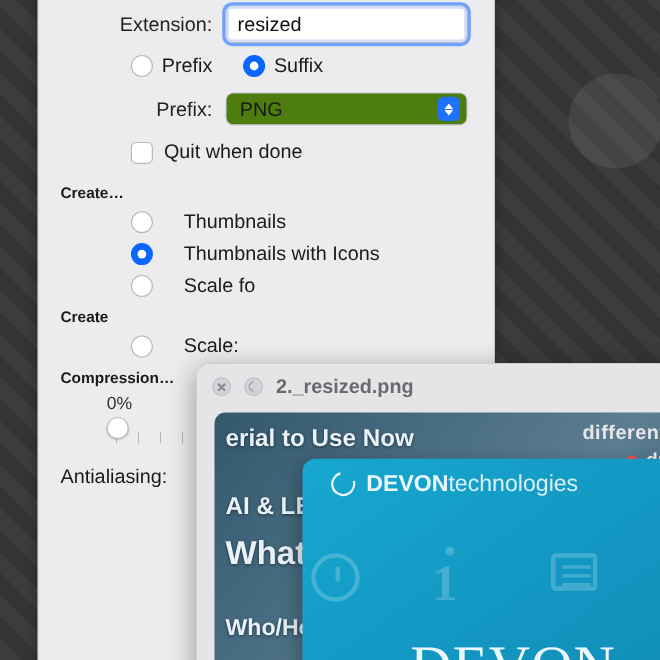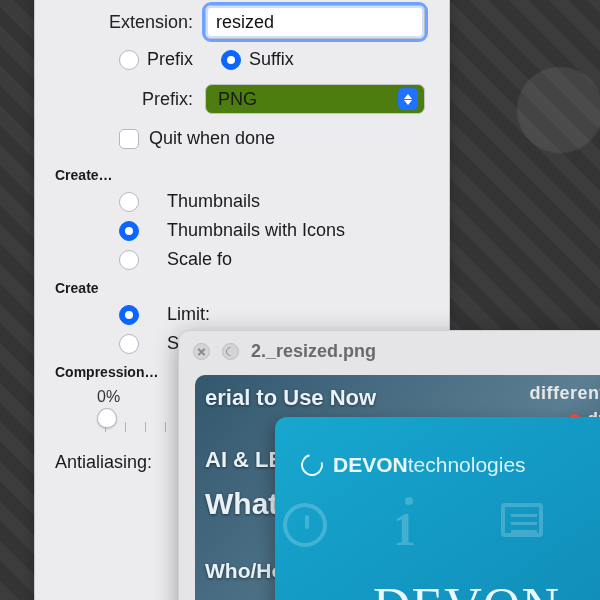--- a/index.html
+++ b/index.html
@@ -72,21 +72,21 @@
   .u1{top:10px;font-size:22px;} .u2{top:72px;font-size:22px;}
   .u3{top:112px;font-size:30px;} .u4{top:184px;font-size:21px;}
   .under .rt{position:absolute; right:14px; top:8px; font-size:18px; color:#e7e7e7; letter-spacing:.5px;}
   .under .drp{position:absolute; right:22px; top:34px; font-size:17px; color:#f2f2f2;}
   .reddot{display:inline-block;width:11px;height:11px;border-radius:50%;background:#ff4b3e;margin-right:8px;vertical-align:middle;}
   .over { position:absolute; left:80px; top:42px; width:420px; height:260px;
     background:linear-gradient(145deg,#17a7cf 0%, #1295c0 55%, #0f87b2 100%);
     border-radius:12px 0 0 0; color:#eaf8fd; box-shadow:-4px 4px 16px rgba(0,0,0,.25);
     overflow:hidden;
   }
-  .over .brand { position:absolute; left:26px; top:36px; font-size:21px; display:flex; align-items:center; gap:10px; font-family:Georgia,serif;}
+  .over .brand { position:absolute; left:26px; top:11px; font-size:21px; display:flex; align-items:center; gap:10px; font-family:Georgia,serif;}
   .over .brand-sub { font-weight:400; opacity:.92;}
   .spiral{width:22px;height:22px;border:2.5px solid #eaf8fd;border-radius:50%;border-top-color:transparent;transform:rotate(30deg);}  
   .over .big { position:absolute; left:98px; top:160px; font-size:52px; font-weight:400; letter-spacing:1px; font-family:Georgia,'Times New Roman',serif;}
   .ghost-ico { position:absolute; top:86px; opacity:.22; }
   .g1{left:8px;width:44px;height:44px;border:4px solid #eaf8fd;border-radius:50%;}
   .g1::after{content:"";position:absolute;left:18px;top:8px;width:4px;height:14px;background:#eaf8fd;border-radius:2px;}
   .g2{left:118px;font-size:46px;font-family:Georgia,serif;color:#eaf8fd;font-weight:700;}
   .g2 .dot{position:absolute;left:12px;top:-6px;width:8px;height:8px;background:#eaf8fd;border-radius:50%;}
   .g3{left:226px;width:42px;height:34px;border:4px solid #eaf8fd;border-radius:4px;}
   .g3::before{content:"";position:absolute;left:6px;top:7px;width:26px;height:3px;background:#eaf8fd;box-shadow:0 8px 0 #eaf8fd,0 16px 0 #eaf8fd;}
@@ -143,24 +143,20 @@
       </div>
       <div class="radio">
         <span class="rdot"></span>
         <span>Scale fo</span>
       </div>
     </div>
 
     <div class="section-h">Create</div>
     <div class="opt-list">
       <div class="radio">
-        <span class="rdot sel"></span>
-        <span>Limit:</span>
-      </div>
-      <div class="radio">
         <span class="rdot"></span>
         <span>Scale:</span>
       </div>
     </div>
 
     <div class="section-h ellips">Compression</div>
     <div class="slider-row">
       <div class="pct">0%</div>
       <div class="track">
         <div class="ticks"></div>

